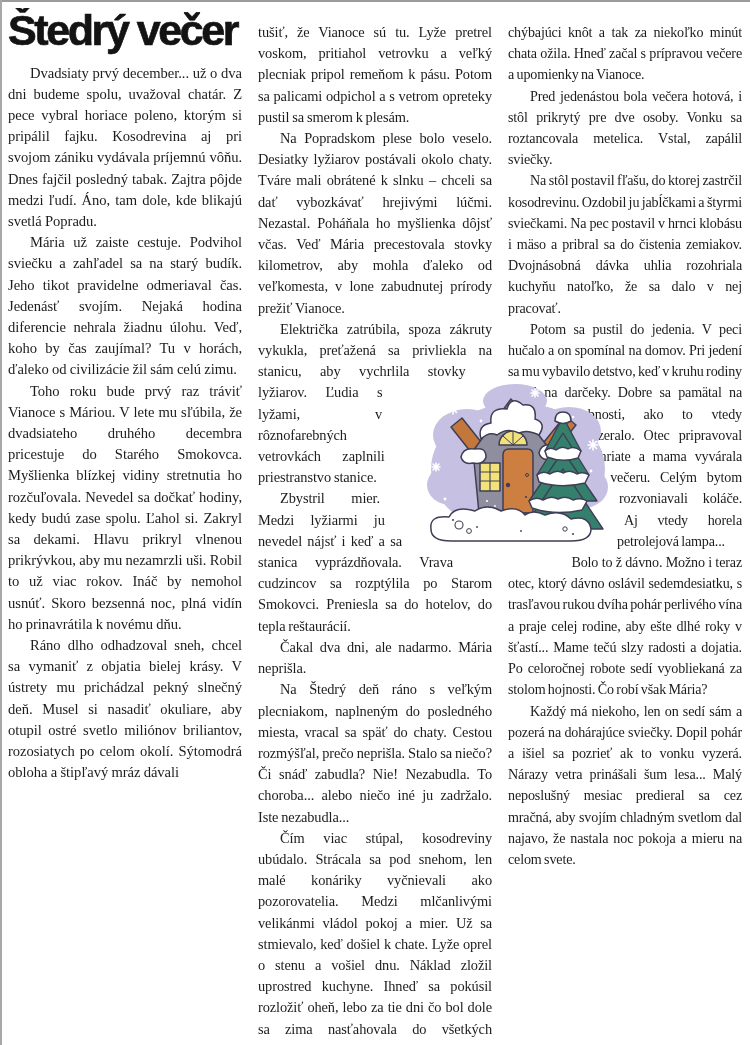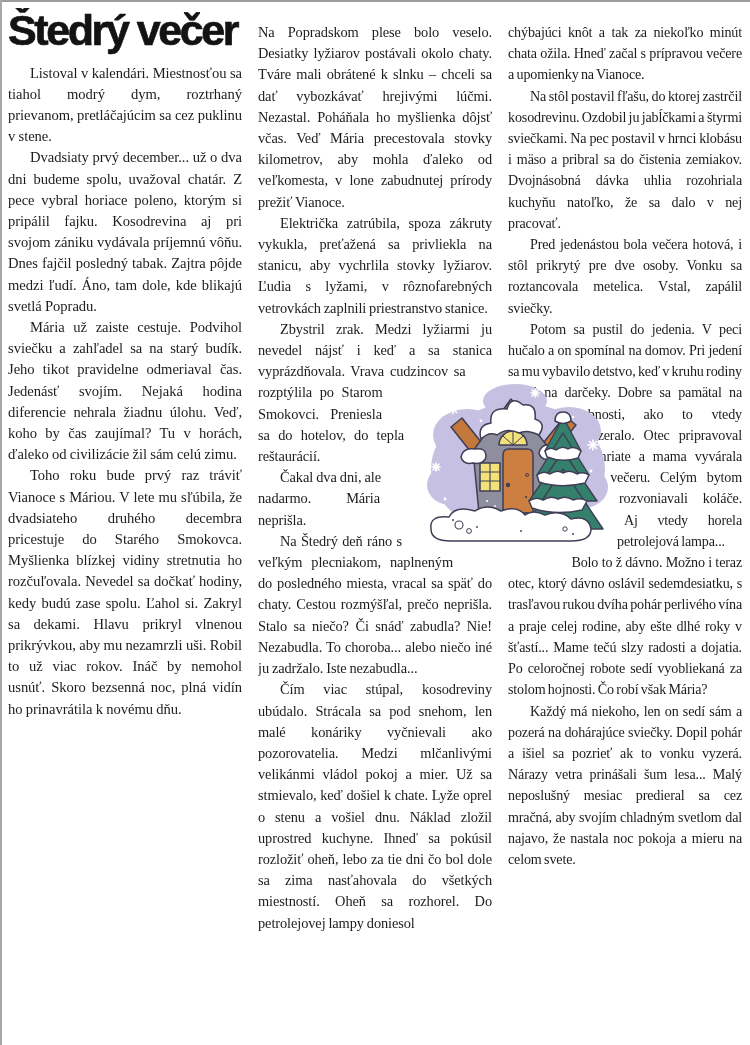--- a/index.html
+++ b/index.html
@@ -50,41 +50,42 @@
   .outlined{stroke:var(--outline);stroke-width:1.5;stroke-linejoin:round;stroke-linecap:round;}
 </style>
 </head>
 <body>
 
 <div class="edge-top"></div>
 <div class="edge-left"></div>
 
 <div class="col col-1">
   <h1 class="headline">Štedrý večer</h1>
-    <p>Listoval v kalendári. Miestnosťou sa tiahol modrý dym, roztrhaný prievanom, pretláčajúcim sa cez puklinu v stene.</p>
     <p>Dvadsiaty prvý december... už o dva dni budeme spolu, uvažoval chatár. Z pece vybral horiace poleno, ktorým si pripálil fajku. Kosodrevina aj pri svojom zániku vydávala príjemnú vôňu. Dnes fajčil posledný tabak. Zajtra pôjde medzi ľudí. Áno, tam dole, kde blikajú svetlá Popradu.</p>
     <p>Mária už zaiste cestuje. Podvihol sviečku a zahľadel sa na starý budík. Jeho tikot pravidelne odmeriaval čas. Jedenásť svojím. Nejaká hodina diferencie nehrala žiadnu úlohu. Veď, koho by čas zaujímal? Tu v horách, ďaleko od civilizácie žil sám celú zimu.</p>
     <p>Toho roku bude prvý raz tráviť Vianoce s Máriou. V lete mu sľúbila, že dvadsiateho druhého decembra pricestuje do Starého Smokovca. Myšlienka blízkej vidiny stretnutia ho rozčuľovala. Nevedel sa dočkať hodiny, kedy budú zase spolu. Ľahol si. Zakryl sa dekami. Hlavu prikryl vlnenou prikrývkou, aby mu nezamrzli uši. Robil to už viac rokov. Ináč by nemohol usnúť. Skoro bezsenná noc, plná vidín ho prinavrátila k novému dňu.</p>
+    <p>Ráno dlho odhadzoval sneh, chcel sa vymaniť z objatia bielej krásy. V ústrety mu prichádzal pekný slnečný deň. Musel si nasadiť okuliare, aby otupil ostré svetlo miliónov briliantov, rozosiatych po celom okolí. Sýtomodrá obloha a štipľavý mráz dávali</p>
   </div>
 
 <div class="col col-2">
   <div class="wrap-right"></div>
+<p>tušiť, že Vianoce sú tu. Lyže pretrel voskom, pritiahol vetrovku a veľký plecniak pripol remeňom k pásu. Potom sa palicami odpichol a s vetrom opreteky pustil sa smerom k plesám.</p>
     <p>Na Popradskom plese bolo veselo. Desiatky lyžiarov postávali okolo chaty. Tváre mali obrátené k slnku – chceli sa dať vybozkávať hrejivými lúčmi. Nezastal. Poháňala ho myšlienka dôjsť včas. Veď Mária precestovala stovky kilometrov, aby mohla ďaleko od veľkomesta, v lone zabudnutej prírody prežiť Vianoce.</p>
     <p>Električka zatrúbila, spoza zákruty vykukla, preťažená sa privliekla na stanicu, aby vychrlila stovky lyžiarov. Ľudia s lyžami, v rôznofarebných vetrovkách zaplnili priestranstvo stanice.</p>
-    <p>Zbystril zrak. Medzi lyžiarmi ju nevedel nájsť i keď a sa stanica vyprázdňovala. Vrava cudzincov sa rozptýlila po Starom Smokovci. Preniesla sa do hotelov, do tepla reštaurácií.</p>
+    <p>Zbystril mier. Medzi lyžiarmi ju nevedel nájsť i keď a sa stanica vyprázdňovala. Vrava cudzincov sa rozptýlila po Starom Smokovci. Preniesla sa do hotelov, do tepla reštaurácií.</p>
     <p>Čakal dva dni, ale nadarmo. Mária neprišla.</p>
     <p>Na Štedrý deň ráno s veľkým plecniakom, naplneným do posledného miesta, vracal sa späť do chaty. Cestou rozmýšľal, prečo neprišla. Stalo sa niečo? Či snáď zabudla? Nie! Nezabudla. To choroba... alebo niečo iné ju zadržalo. Iste nezabudla...</p>
     <p>Čím viac stúpal, kosodreviny ubúdalo. Strácala sa pod snehom, len malé konáriky vyčnievali ako pozorovatelia. Medzi mlčanlivými velikánmi vládol pokoj a mier. Už sa stmievalo, keď došiel k chate. Lyže oprel o stenu a vošiel dnu. Náklad zložil uprostred kuchyne. Ihneď sa pokúsil rozložiť oheň, lebo za tie dni čo bol dole sa zima nasťahovala do všetkých miestností. Oheň sa rozhorel. Do petrolejovej lampy doniesol</p>
   </div>
 
 <div class="col col-3">
   <div class="wrap-left"></div>
 <p>chýbajúci knôt a tak za niekoľko minút chata ožila. Hneď začal s prípravou večere a upomienky na Vianoce.</p>
+    <p>Pred jedenástou bola večera hotová, i stôl prikrytý pre dve osoby. Vonku sa roztancovala metelica. Vstal, zapálil sviečky.</p>
     <p>Na stôl postavil fľašu, do ktorej zastrčil kosodrevinu. Ozdobil ju jabĺčkami a štyrmi sviečkami. Na pec postavil v hrnci klobásu i mäso a pribral sa do čistenia zemiakov. Dvojnásobná dávka uhlia rozohriala kuchyňu natoľko, že sa dalo v nej pracovať.</p>
-    <p>Pred jedenástou bola večera hotová, i stôl prikrytý pre dve osoby. Vonku sa roztancovala metelica. Vstal, zapálil sviečky.</p>
     <p>Potom sa pustil do jedenia. V peci hučalo a on spomínal na domov. Pri jedení sa mu vybavilo detstvo, keď v kruhu rodiny čakal na darčeky. Dobre sa pamätal na podrobnosti, ako to vtedy vyzeralo. Otec pripravoval hriate a mama vyvárala večeru. Celým bytom rozvoniavali koláče. Aj vtedy horela petrolejová lampa...</p>
     <p>Bolo to ž dávno. Možno i teraz otec, ktorý dávno oslávil sedemdesiatku, s trasľavou rukou dvíha pohár perlivého vína a praje celej rodine, aby ešte dlhé roky v šťastí... Mame tečú slzy radosti a dojatia. Po celoročnej robote sedí vyobliekaná za stolom hojnosti. Čo robí však Mária?</p>
     <p>Každý má niekoho, len on sedí sám a pozerá na dohárajúce sviečky. Dopil pohár a išiel sa pozrieť ak to vonku vyzerá. Nárazy vetra prinášali šum lesa... Malý neposlušný mesiac predieral sa cez mračná, aby svojím chladným svetlom dal najavo, že nastala noc pokoja a mieru na celom svete.</p>
   </div>
 
 <div class="illustration">
   <svg viewBox="0 0 188 180" xmlns="http://www.w3.org/2000/svg">
 
     <g fill="var(--cloud)">
       <ellipse cx="95" cy="90" rx="87" ry="66"></ellipse>

